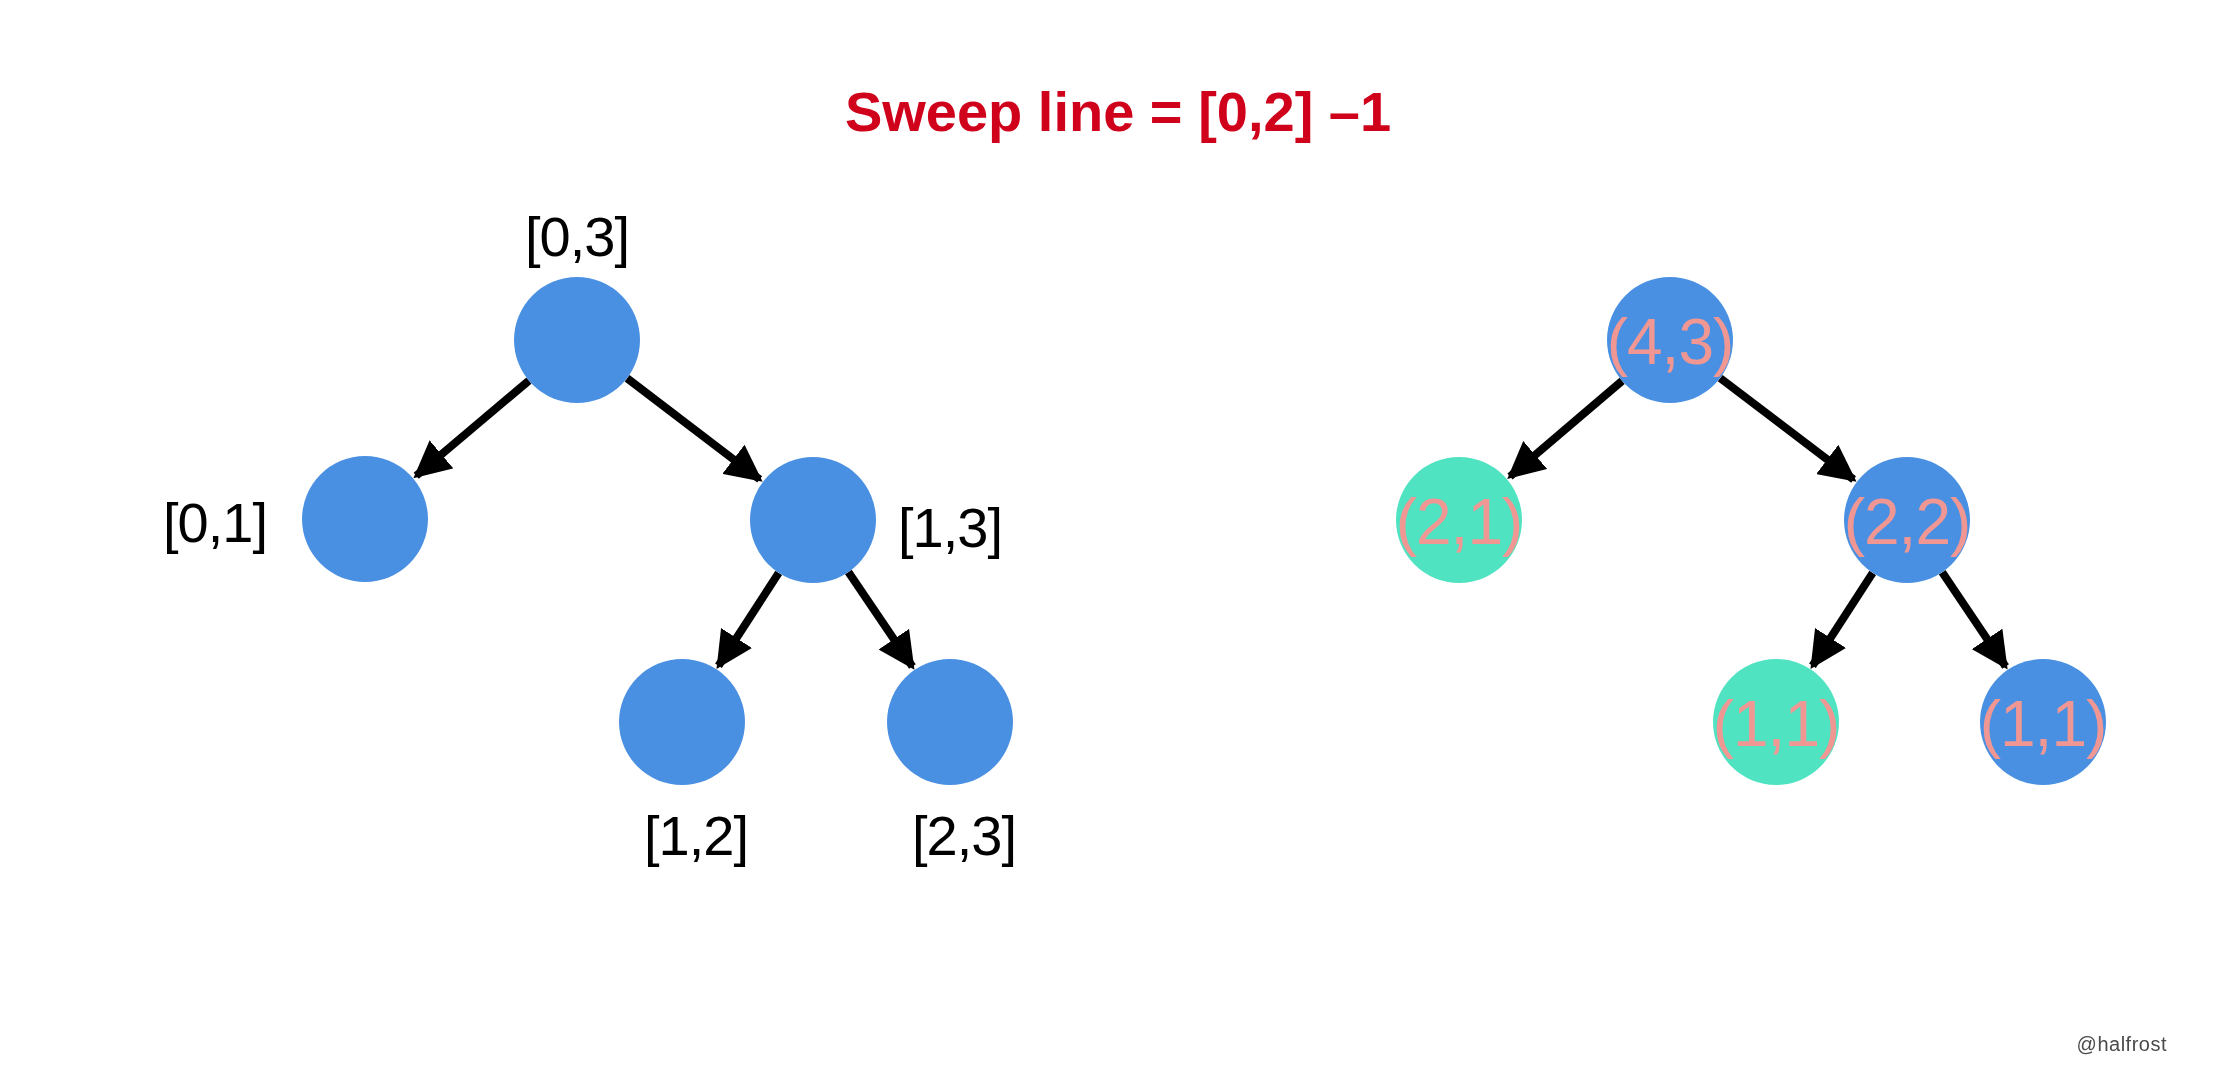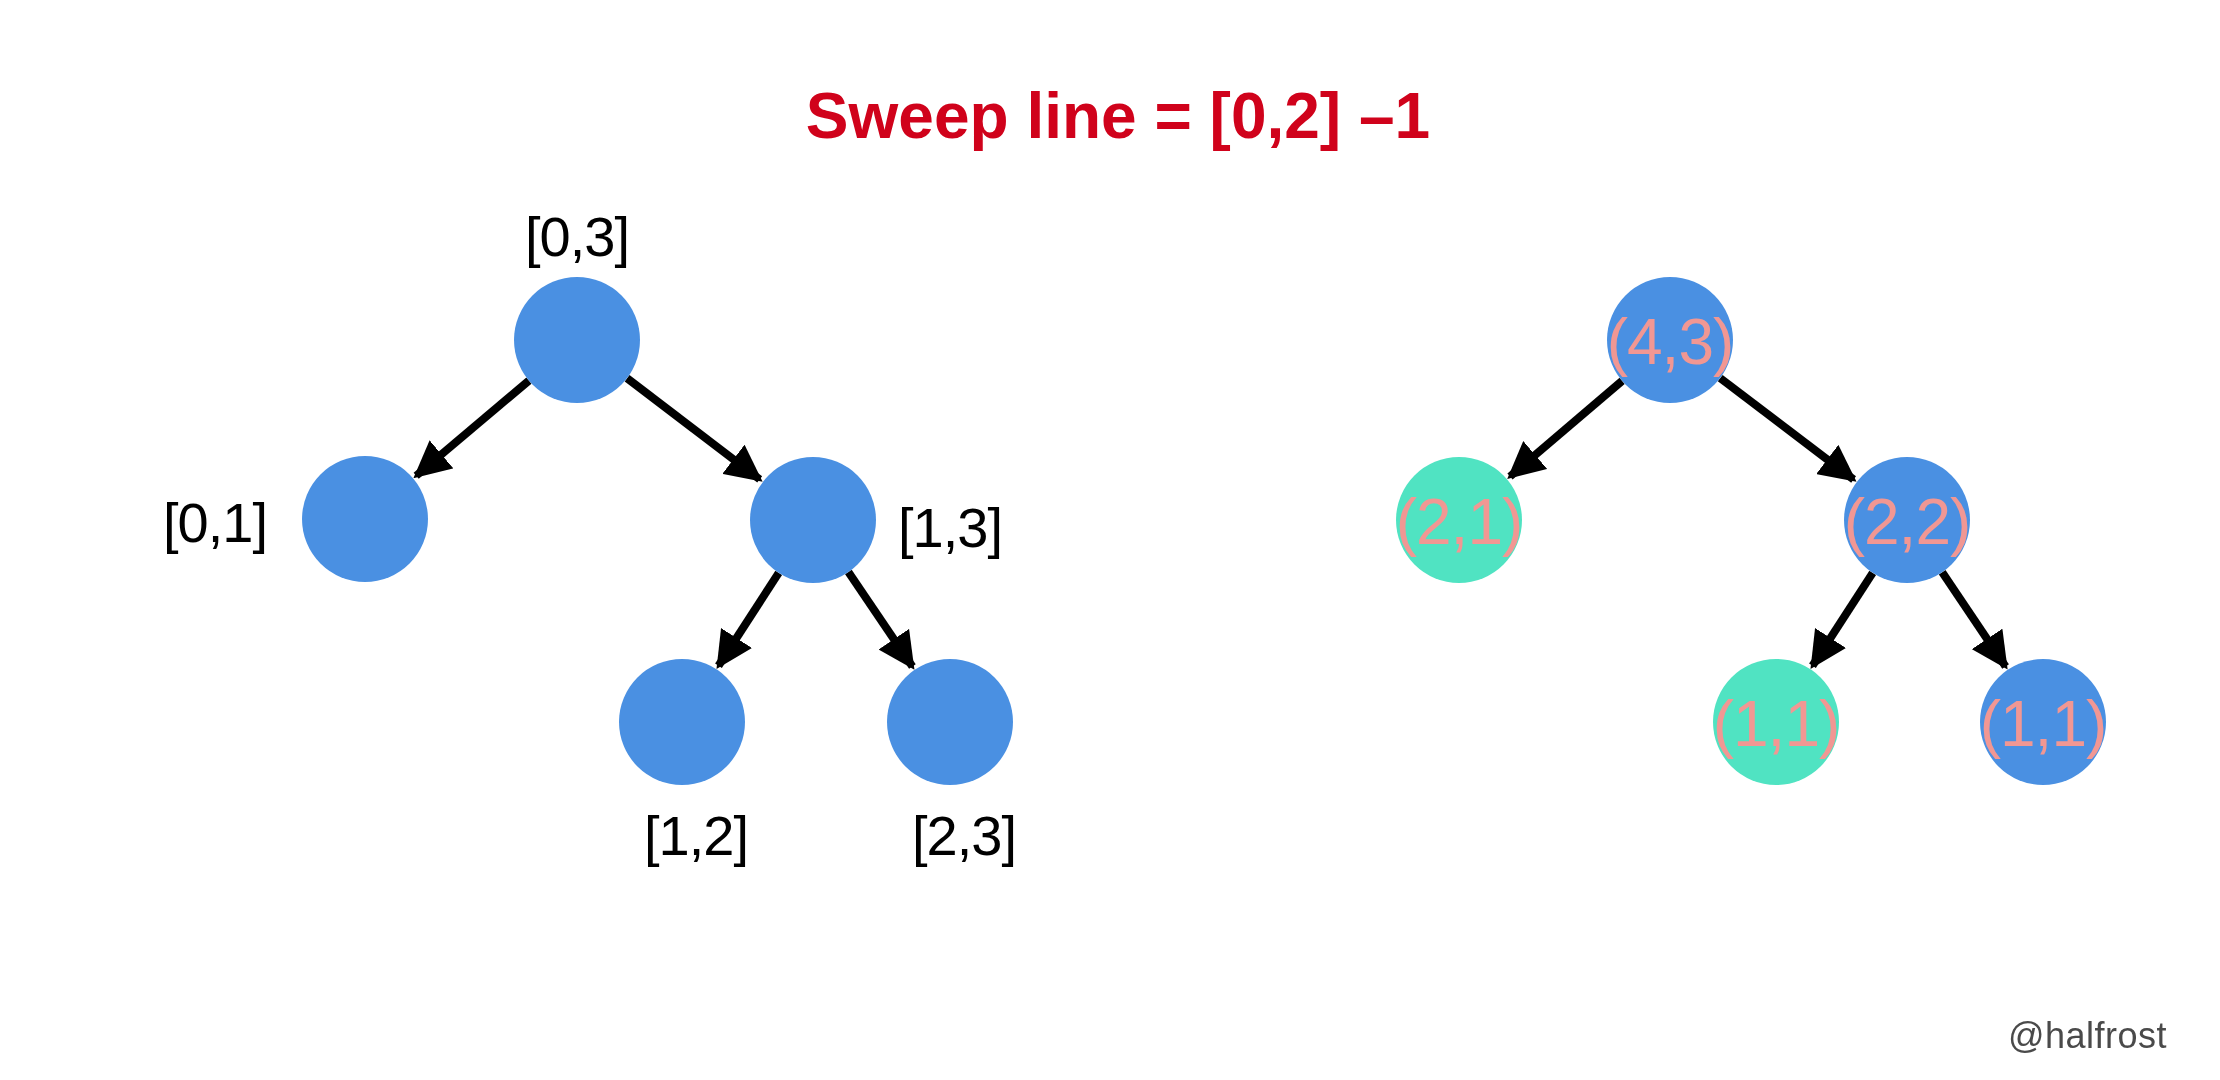--- a/index.html
+++ b/index.html
@@ -7,29 +7,29 @@
     position:relative;
     width:2220px;height:1080px;
     background:#ffffff;
     font-family:"Liberation Sans", sans-serif;
     overflow:hidden;
   }
   .title{
     position:absolute;
     top:84px;left:1118px;
     transform:translateX(-50%);
-    font-size:64px;line-height:1;
+    font-size:56px;line-height:1;
     font-weight:600;
     white-space:nowrap;
     letter-spacing:0px;
   }
   .watermark{
     position:absolute;
     right:53px;bottom:26px;
-    font-size:36px;line-height:1;
+    font-size:20px;line-height:1;
     font-weight:500;
     letter-spacing:0.5px;
   }
   svg.tree-svg{position:absolute;left:0;top:0;}
   .side-label{
     font-size:56px;
     font-weight:500;
     letter-spacing:-1px;
   }
   .inside-label{

